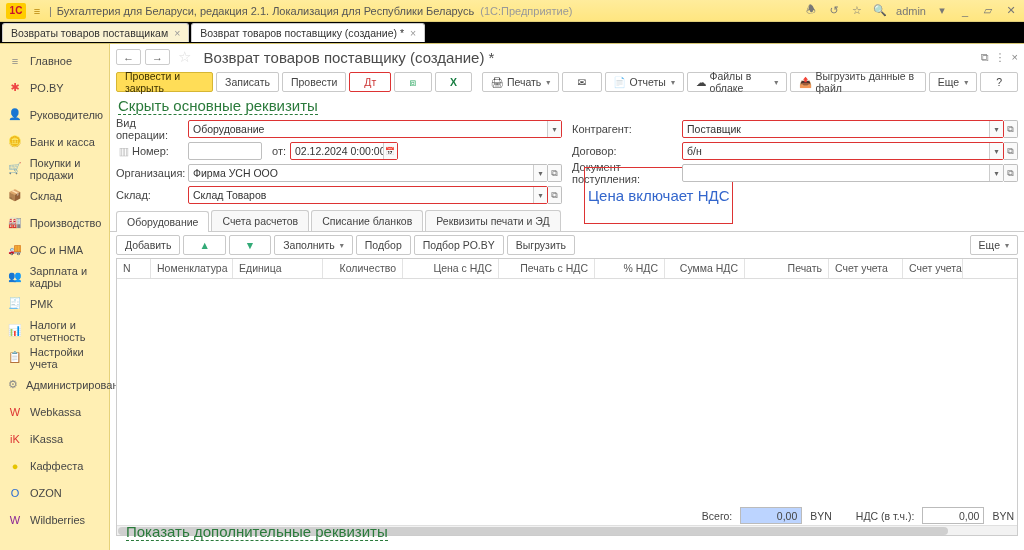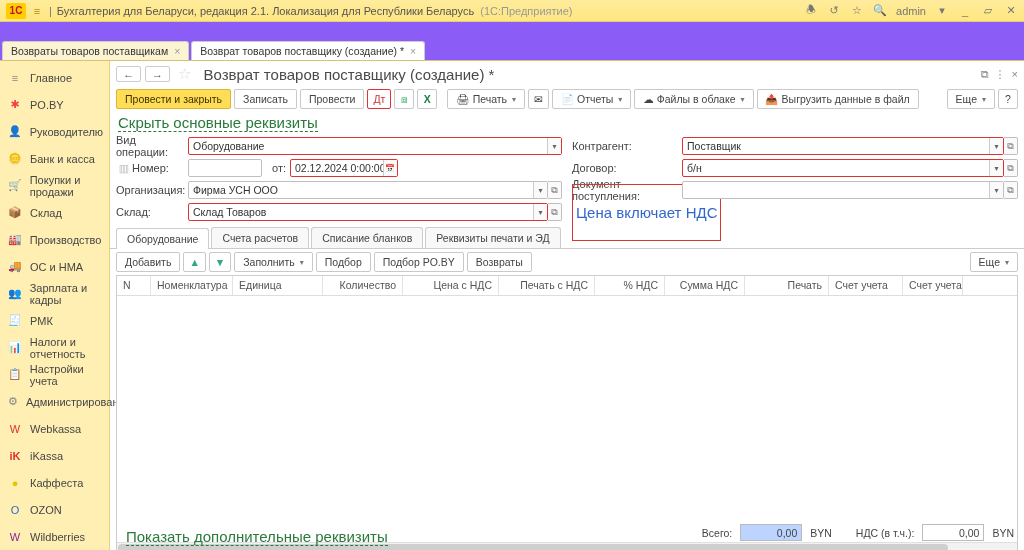--- a/index.html
+++ b/index.html
@@ -7,42 +7,42 @@
   
   .titlebar{height:22px;background:linear-gradient(#ffec9c,#ffe680);display:flex;align-items:center;padding:0 6px;border-bottom:1px solid #e0ce7a}
   .logo-1c{display:inline-flex;align-items:center;justify-content:center;width:20px;height:16px;background:#ffcd00;color:#c8102e;font-weight:bold;border-radius:2px;margin-right:4px;font-size:10px}
   .title-sep{color:#777;margin:0 5px}
   .title-config{font-weight:400;color:#555}
   .title-mode{color:#999}
   .titlebar-right{margin-left:auto;display:flex;align-items:center;gap:9px;color:#777}
   .titlebar-right span{cursor:default}
   .ico{display:inline-block;width:14px;text-align:center}
   
-  .tabsrow{height:39px;background:#8b5cf6;display:flex;align-items:flex-end;border-bottom:1px solid #d6c674}
+  .tabsrow{height:22px;background:#000000;display:flex;align-items:center;border-bottom:1px solid #d6c674}
   .persp-tab{background:#fff;border:1px solid #ccc;border-bottom:none;border-radius:3px 3px 0 0;padding:3px 8px;margin-left:2px;display:flex;align-items:center;gap:4px;font-size:10.5px;color:#333}
   .persp-tab.inactive{background:#fbf3d2}
   .persp-tab .x{color:#999;margin-left:2px}
   
   .main{display:flex;height:506px}
   
   .sidebar{width:110px;background:#ffefb3;border-right:1px solid #e6d27a;padding-top:3px}
   .sb-item{display:flex;align-items:center;gap:8px;height:27px;padding:0 8px;color:#464646;cursor:default}
   .sb-item .sb-ico{width:14px;display:inline-flex;align-items:center;justify-content:center;color:#888}
   
   .content{flex:1;position:relative;overflow:hidden}
   .doc-head{display:flex;align-items:center;height:26px;padding:2px 6px;gap:4px}
   .nav-btn{border:1px solid #ccc;border-radius:2px;padding:1px 6px;background:#fff;font-size:11px;color:#555}
   .doc-title{font-size:15px;color:#4a4a4a;margin-left:6px}
   .star{color:#ddd;font-size:15px;margin:0 2px 0 4px}
   .doc-head-right{margin-left:auto;display:flex;gap:6px;color:#888}
   
   .toolbar{display:flex;align-items:center;gap:3px;padding:2px 6px;flex-wrap:nowrap}
   .btn{border:1px solid #c9c9c9;border-radius:2px;background:#fff;padding:2px 8px;height:20px;display:inline-flex;align-items:center;gap:3px;color:#444;font-size:10.5px}
   .btn.primary{background:#ffdd57;border-color:#d6b634;color:#3e3200;font-weight:400}
-  .btn.icon{padding:2px 5px;min-width:20px;justify-content:center}
+  .btn.icon{padding:2px 15px;min-width:20px;justify-content:center}
   .btn.redframe{border:1px solid #d33}
   .btn .dd{font-size:8px;color:#777;margin-left:2px}
   .tb-right{margin-left:auto;display:flex;gap:3px}
   .link{font-size:15px;color:#2a7a3b;text-decoration:none;border-bottom:1px dashed #2a7a3b;display:inline-block;margin:3px 8px}
   .link.blue{color:#36c;border-bottom:1px dashed #7aa}
   
   .form-zone{display:flex;padding:0 6px;gap:10px}
   .form-col{flex:1;min-width:0}
   .frow{display:flex;align-items:center;height:22px;margin-bottom:0px}
   .flabel{width:60px;color:#444;flex-shrink:0}
@@ -61,21 +61,21 @@
   .grid{margin:0 6px;border:1px solid #ccc;height:278px;background:#fff;position:relative}
   .ghead{display:flex;height:20px;background:#fff;border-bottom:1px solid #ddd}
   .gh{border-right:1px solid #e3e3e3;padding:3px 6px;font-size:10.5px;color:#555;overflow:hidden;white-space:nowrap}
   .gh.r{text-align:right}
   .hscroll{position:absolute;left:0;right:0;bottom:0;height:10px;background:#f2f2f2;border-top:1px solid #e0e0e0}
   .hscroll .thumb{position:absolute;left:1px;top:1px;height:8px;width:830px;background:#cfcfcf;border-radius:4px}
   
   .totals{position:absolute;right:10px;bottom:26px;display:flex;align-items:center;gap:8px;font-size:10.5px;color:#444}
   .totals .numbox{border:1px solid #bbb;width:62px;height:17px;display:inline-flex;align-items:center;justify-content:flex-end;padding:0 4px;background:#fff}
   .totals .numbox.sel{background:#bcd4ff}
-  .bottom-link{position:absolute;left:8px;bottom:18px}
+  .bottom-link{position:absolute;left:8px;bottom:6px}
   .colw-n{width:34px}.colw-nom{width:82px}.colw-ed{width:90px}.colw-qty{width:80px}
   .colw-pr{width:96px}.colw-sum{width:96px}.colw-pnds{width:70px}.colw-snds{width:80px}
   .colw-vsego{width:84px}.colw-su{width:74px}.colw-sunds{width:60px}
 </style>
 </head>
 <body>
 
 <div class="titlebar">
   <span class="logo-1c">1C</span>
   <span class="ico" style="color:#b8860b">≡</span>
@@ -160,21 +160,21 @@
       </div>
       <div class="sb-item">
         <span class="sb-ico" style="color: rgb(136, 136, 136);">⚙</span>
         <span>Администрирование</span>
       </div>
       <div class="sb-item">
         <span class="sb-ico" style="color: rgb(221, 51, 51);">W</span>
         <span>Webkassa</span>
       </div>
       <div class="sb-item">
-        <span class="sb-ico" style="color: rgb(221, 51, 51); font-weight: bold;">iK</span>
+        <span class="sb-ico" style="color: rgb(221, 51, 51);">iK</span>
         <span>iKassa</span>
       </div>
       <div class="sb-item">
         <span class="sb-ico" style="color: rgb(229, 196, 0);">●</span>
         <span>Каффеста</span>
       </div>
       <div class="sb-item">
         <span class="sb-ico" style="color: rgb(42, 107, 212);">O</span>
         <span>OZON</span>
       </div>
@@ -277,21 +277,21 @@
           <span class="extbtn">⧉</span>
         </div>
         <div class="frow">
           <div class="flabel" style="width:110px">Документ поступления:</div>
           <div class="finput">
               <span class="dd-btn">▾</span>
             </div>
           <span class="extbtn">⧉</span>
         </div>
         <div class="frow">
-          <a class="link blue" style="margin:0;border:1px solid #d33;padding:19px 3px;color:#36c;border-bottom:1px solid #d33">Цена включает НДС</a>
+          <a class="link blue" style="margin:12px;border:1px solid #d33;padding:19px 3px;color:#36c;border-bottom:1px solid #d33">Цена включает НДС</a>
         </div>
       </div>
     </div>
 
     
     <div class="subtabs" id="subtabs">
         <div class="subtab active">Оборудование</div>
         <div class="subtab">Счета расчетов</div>
         <div class="subtab">Списание бланков</div>
         <div class="subtab">Реквизиты печати и ЭД</div>
@@ -301,21 +301,21 @@
     <div class="grid-tb">
       <span class="btn">Добавить</span>
       <span class="btn icon" style="color:#3a7">▲</span>
       <span class="btn icon" style="color:#3a7">▼</span>
       <span class="btn">
           <span>Заполнить</span>
           <span class="dd">▾</span>
         </span>
       <span class="btn">Подбор</span>
       <span class="btn">Подбор PO.BY</span>
-      <span class="btn">Возвраты</span>
+      <span class="btn">Выгрузить</span>
       <div class="tb-right">
           <span class="btn">
             <span>Еще</span>
             <span class="dd">▾</span>
           </span>
         </div>
     </div>
 
     
     <div class="grid">

